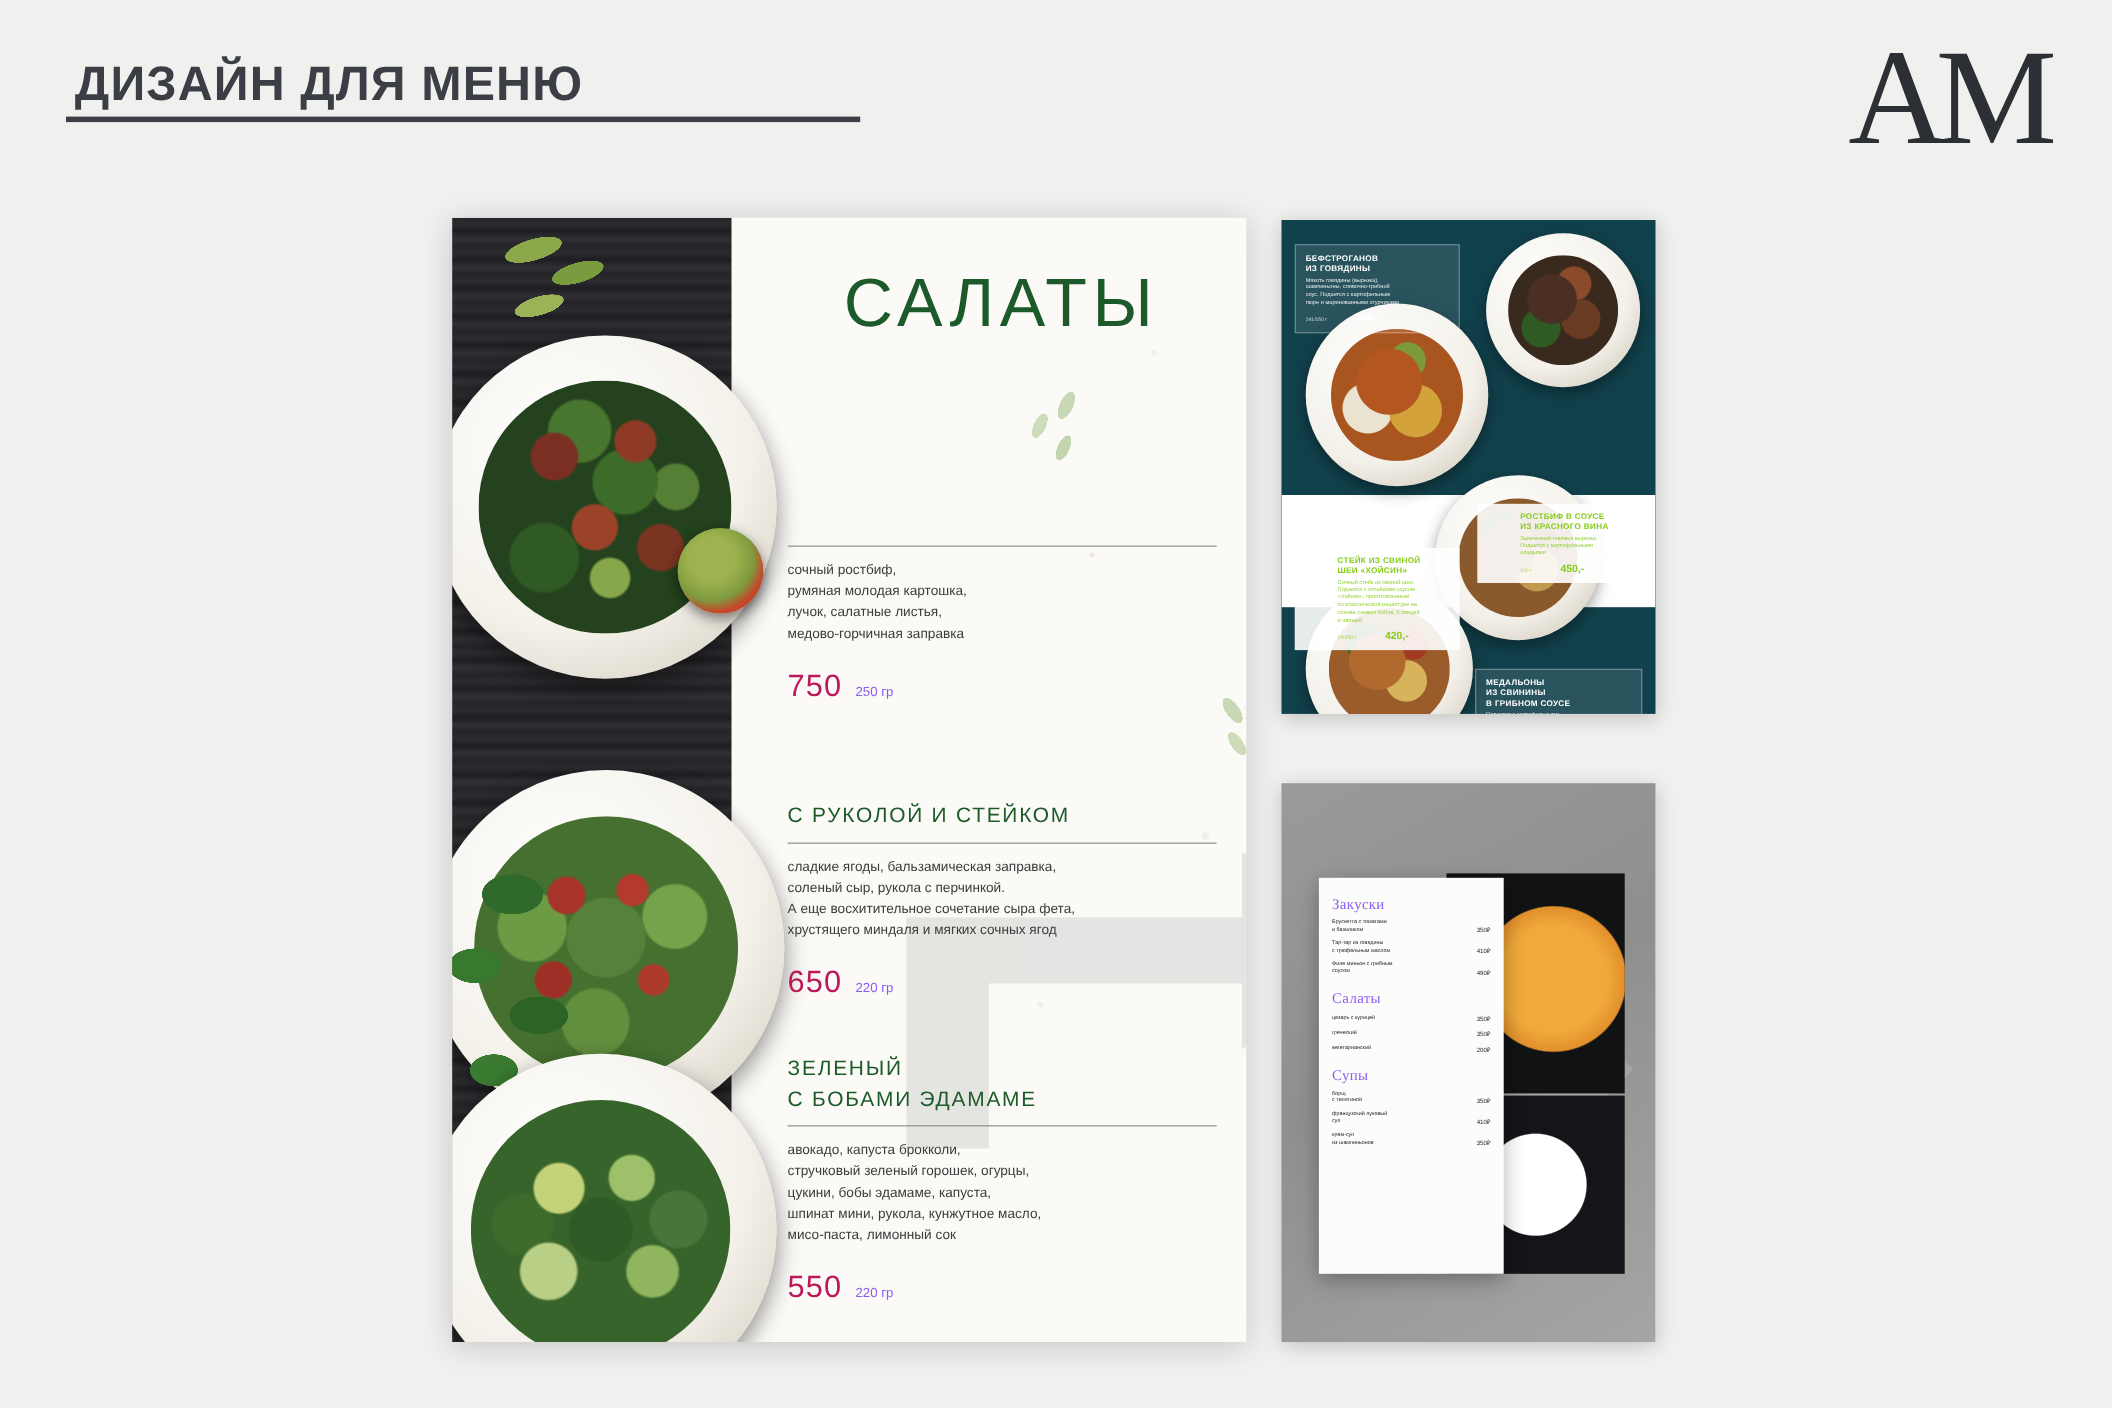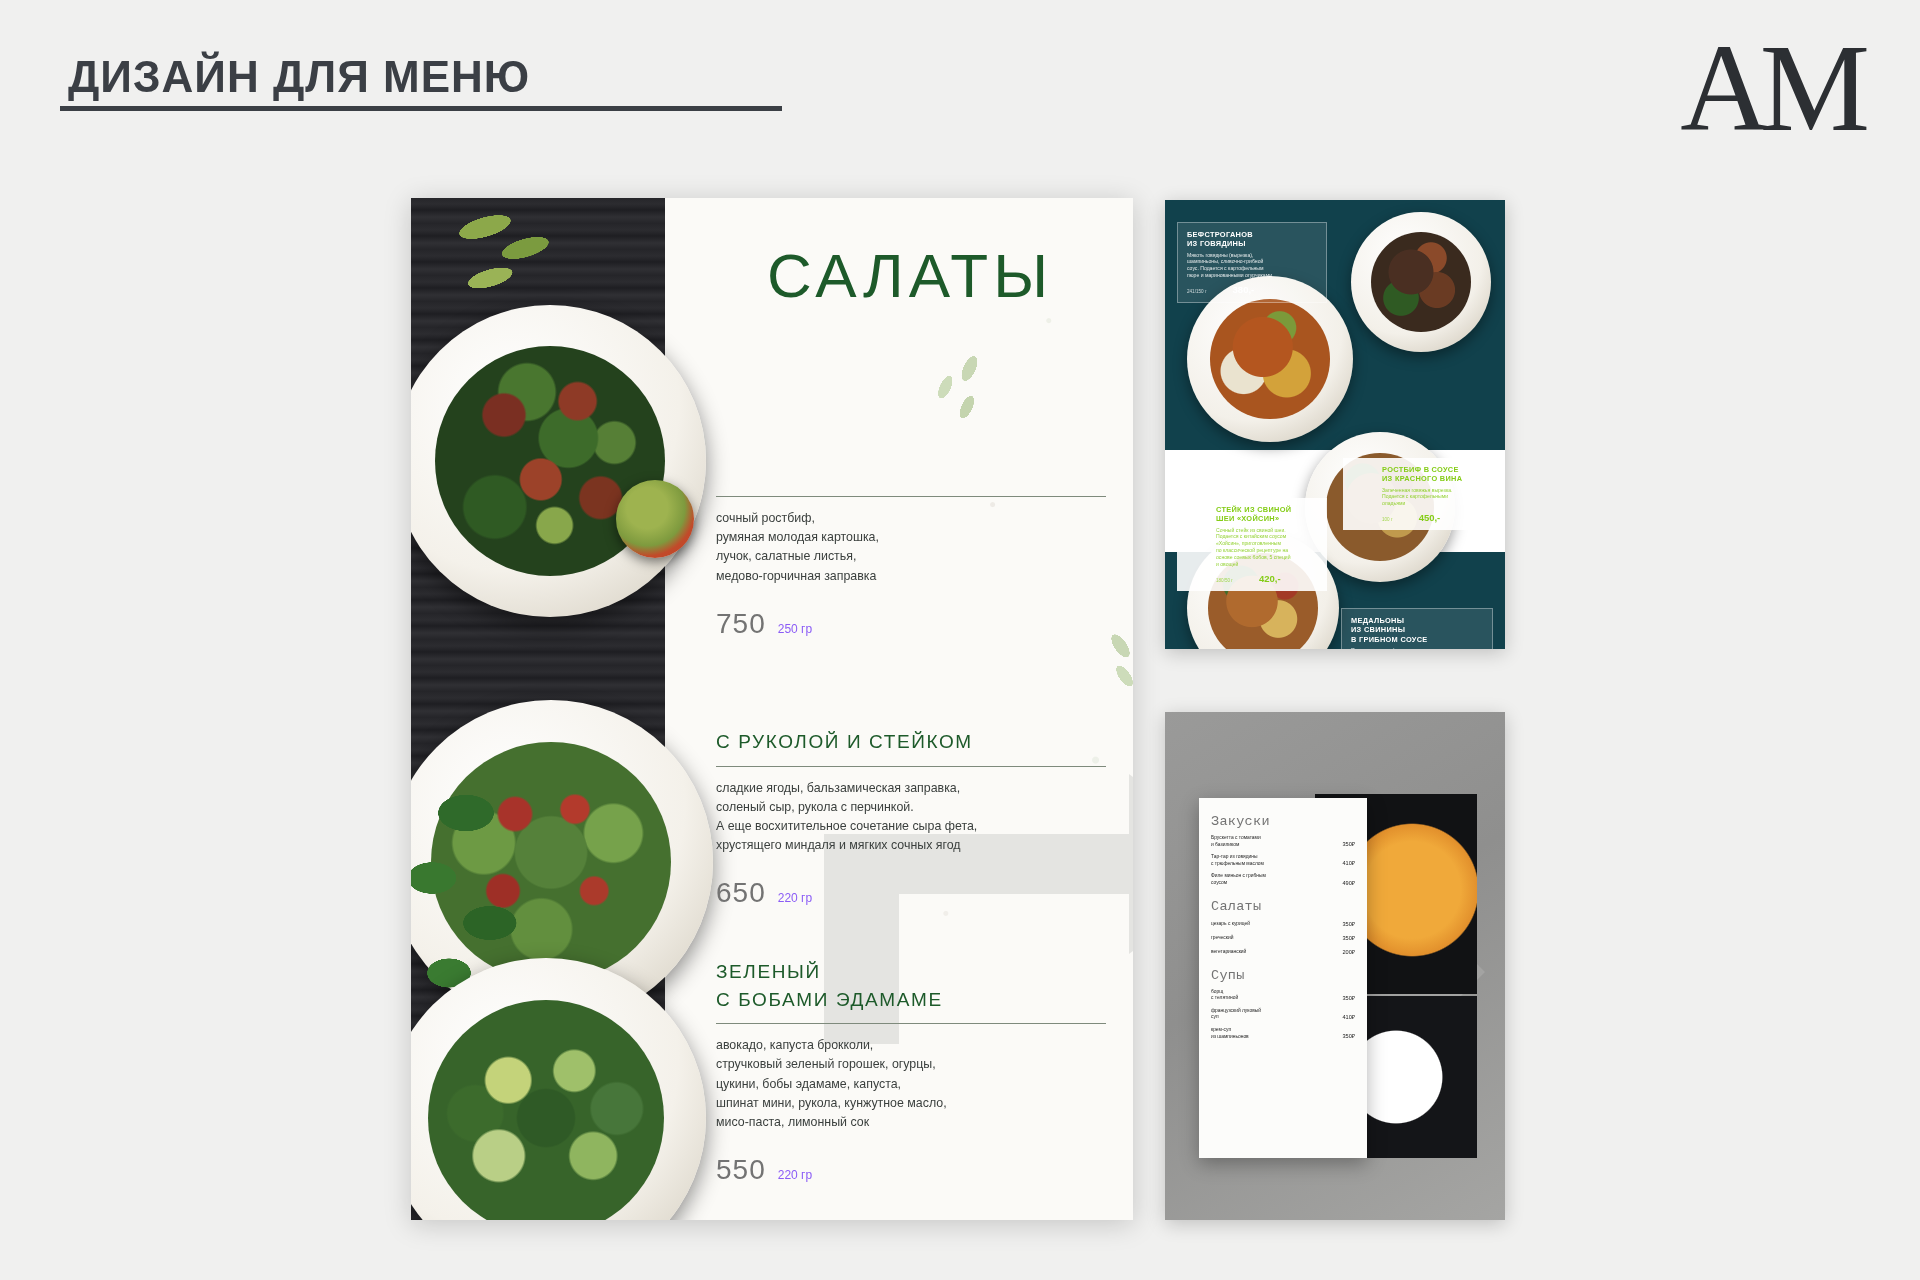--- a/index.html
+++ b/index.html
@@ -141,21 +141,21 @@
   .sprig-b { left: 690px; top: 425px; transform: rotate(-35deg); }
 
   .item { position: absolute; left: 305px; width: 390px; }
   .item-name {
     font-size: 19px; letter-spacing: 1.6px; color: #1d5a2a; line-height: 1.45;
     white-space: pre-line; font-weight: 400;
   }
   .item-rule { margin: 10px 0 12px; height: 1px; background: #7e8a7c; width: 100%; }
   .item-desc { font-size: 12.4px; color: #3a3f3d; line-height: 1.55; white-space: pre-line; }
   .price-row { margin-top: 22px; display: flex; align-items: baseline; gap: 12px; }
-  .price { font-size: 28px; color: #737373; font-weight: 300; letter-spacing: 1px; }
+  .price { font-size: 28px; color: #be185d; font-weight: 300; letter-spacing: 1px; }
   .weight { font-size: 12px; color: #8b5cf6; }
   .item-1 { top: 288px; }
   .item-2 { top: 530px; }
   .item-3 { top: 760px; }
 
   
   .card-dark {
     position: absolute; left: 1165px; top: 200px; width: 340px; height: 449px;
     background: #11414c; overflow: hidden;
     box-shadow: 0 4px 18px rgba(0,0,0,.2);
@@ -222,22 +222,22 @@
   .cg-photo-2 {
     position: absolute; left: 150px; top: 284px; width: 162px; height: 162px;
     background:
       radial-gradient(circle at 50% 50%, #ffffff 0 40%, transparent 41%),
       radial-gradient(circle at 44% 44%, #3f7a2e 0 14%, transparent 15%),
       radial-gradient(circle at 58% 56%, #c0392b 0 9%, transparent 10%),
       radial-gradient(circle at 56% 38%, #e8e3d4 0 8%, transparent 9%),
       #141518;
   }
   .cg-head {
-    font-family: Liberation Mono, monospace;
-    font-size: 13.5px; color: #737373; margin-bottom: 6px; letter-spacing: .3px;
+    font-family: Liberation Serif, serif;
+    font-size: 13.5px; color: #8b5cf6; margin-bottom: 6px; letter-spacing: .3px;
   }
   .cg-head:not(:first-child) { margin-top: 12px; }
   .cg-row { display: flex; justify-content: space-between; align-items: flex-end; margin-bottom: 6px; gap: 6px; }
   .cg-dish { font-size: 4.9px; color: #232323; line-height: 1.35; white-space: pre-line; }
   .cg-price { font-size: 5.6px; color: #232323; white-space: nowrap; }
 </style>
 </head>
 <body>
 
 <div class="page">

